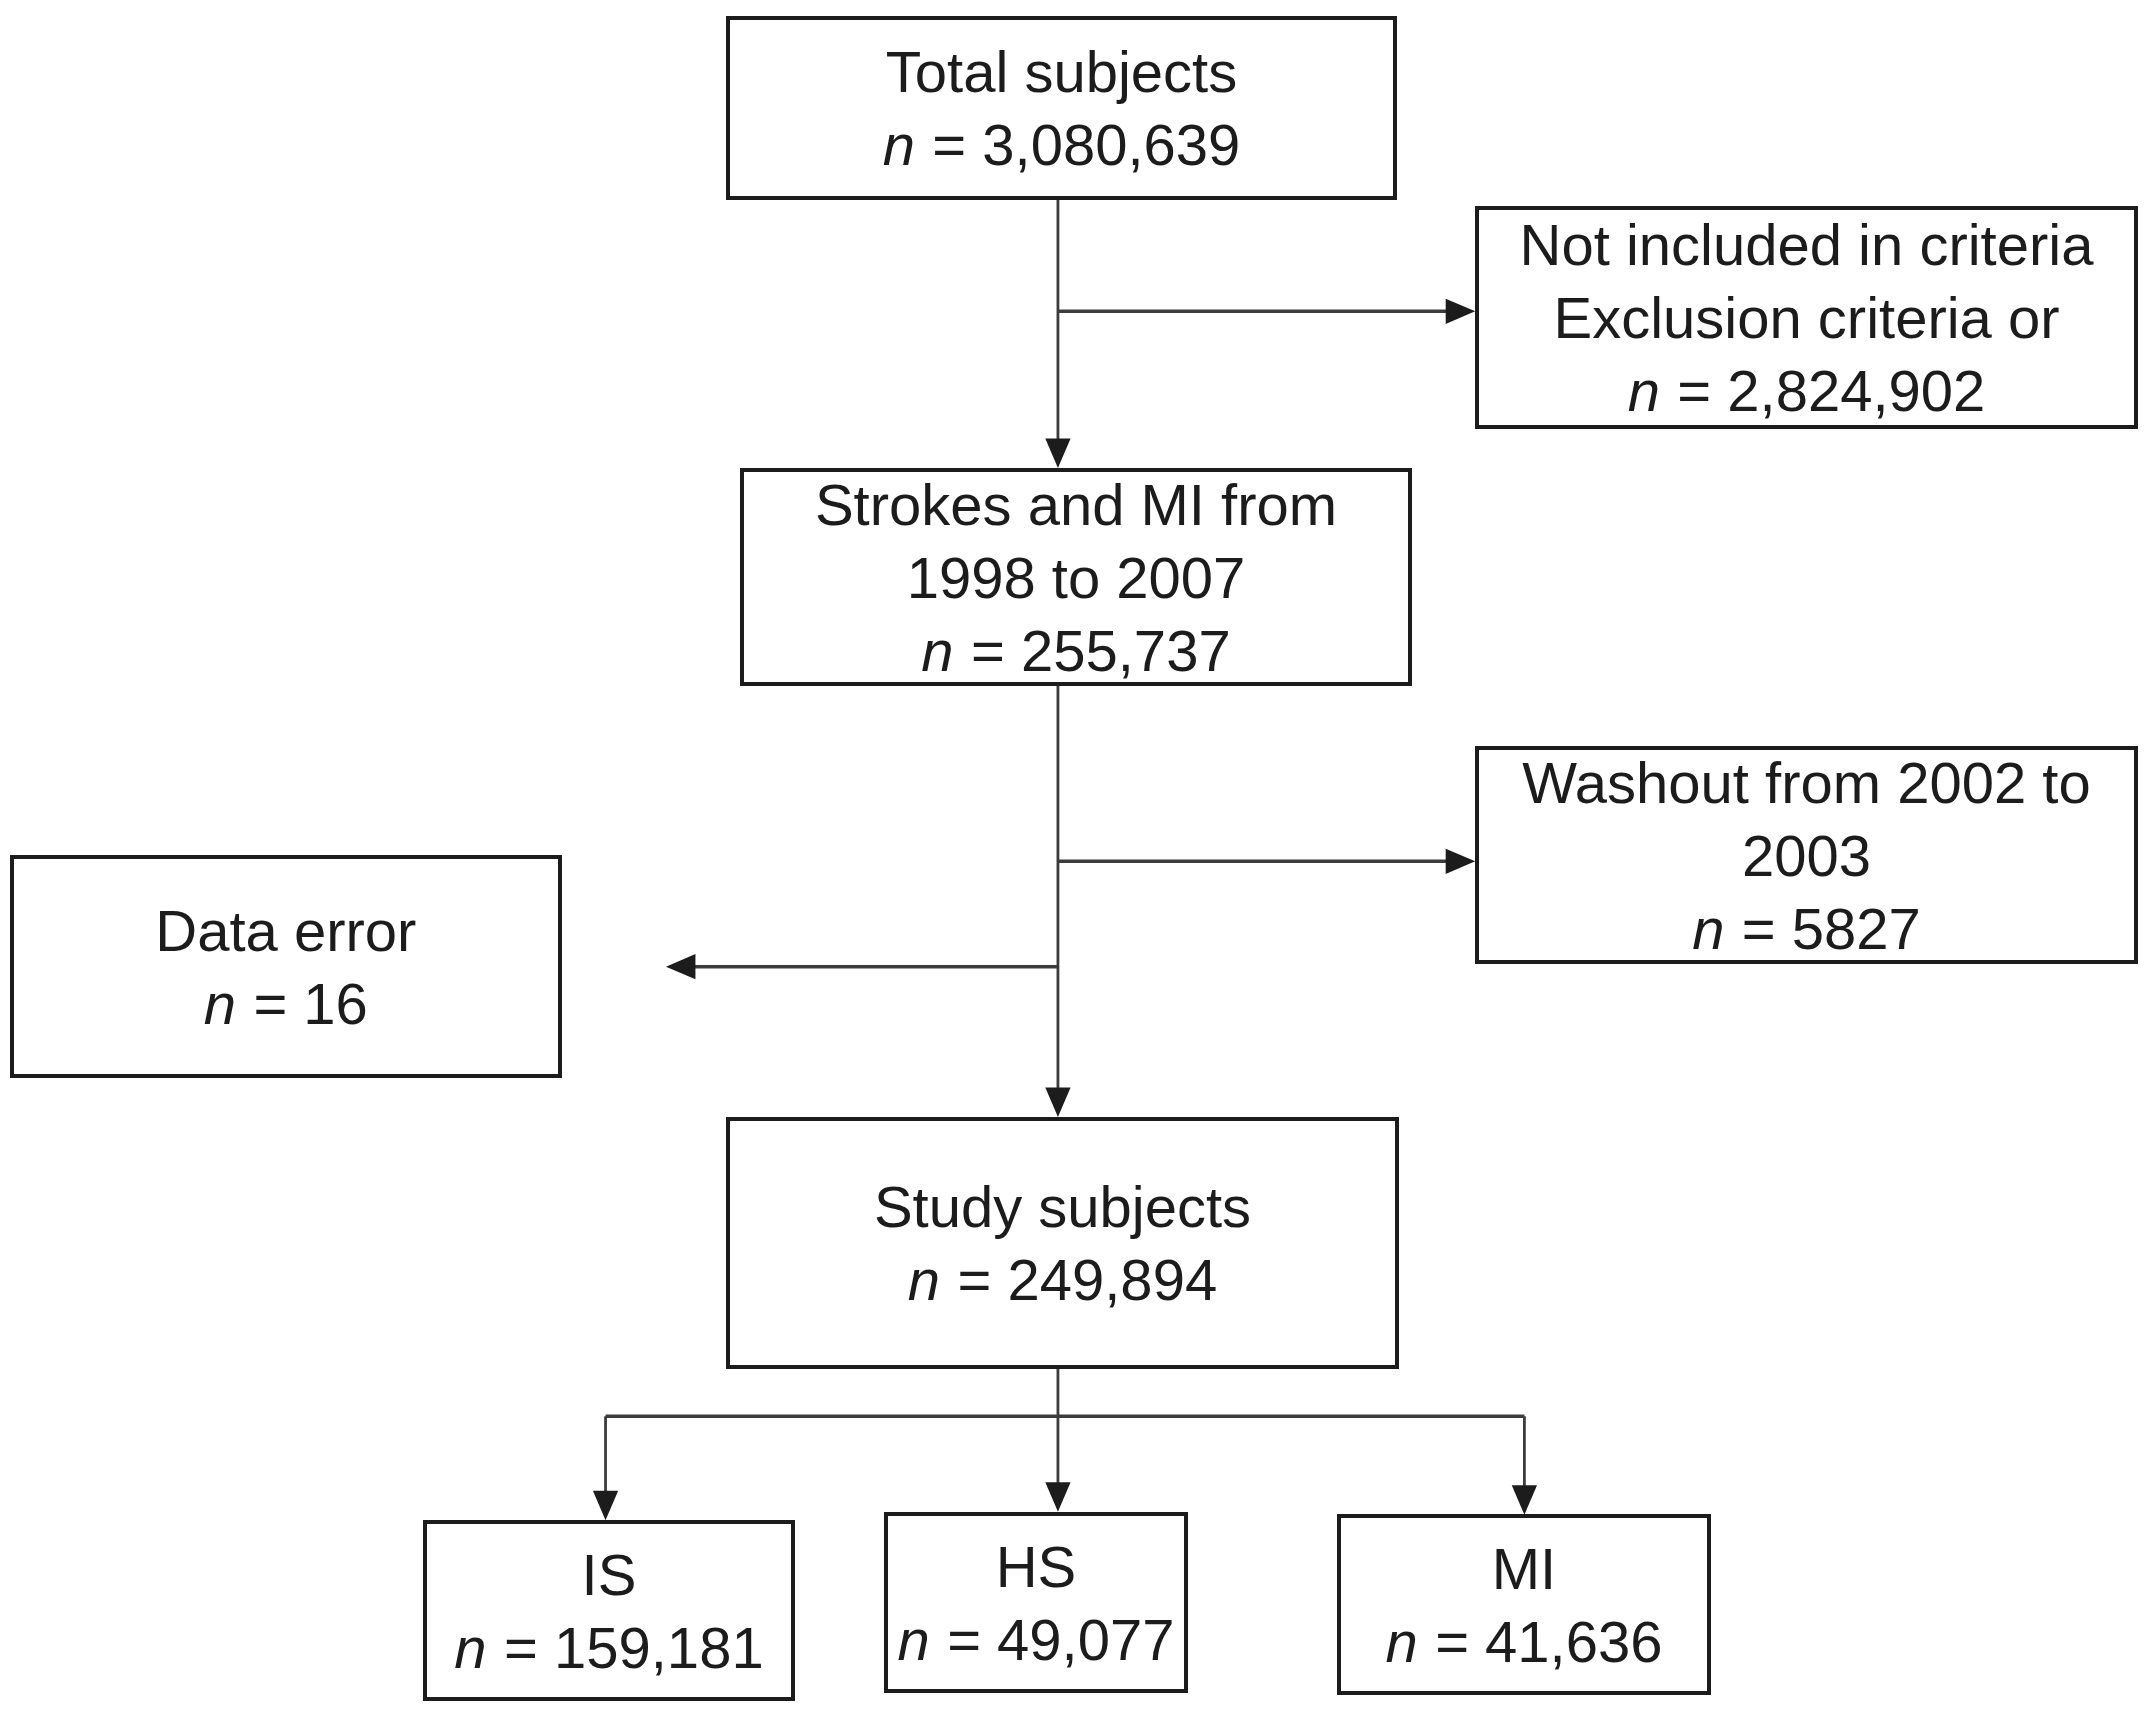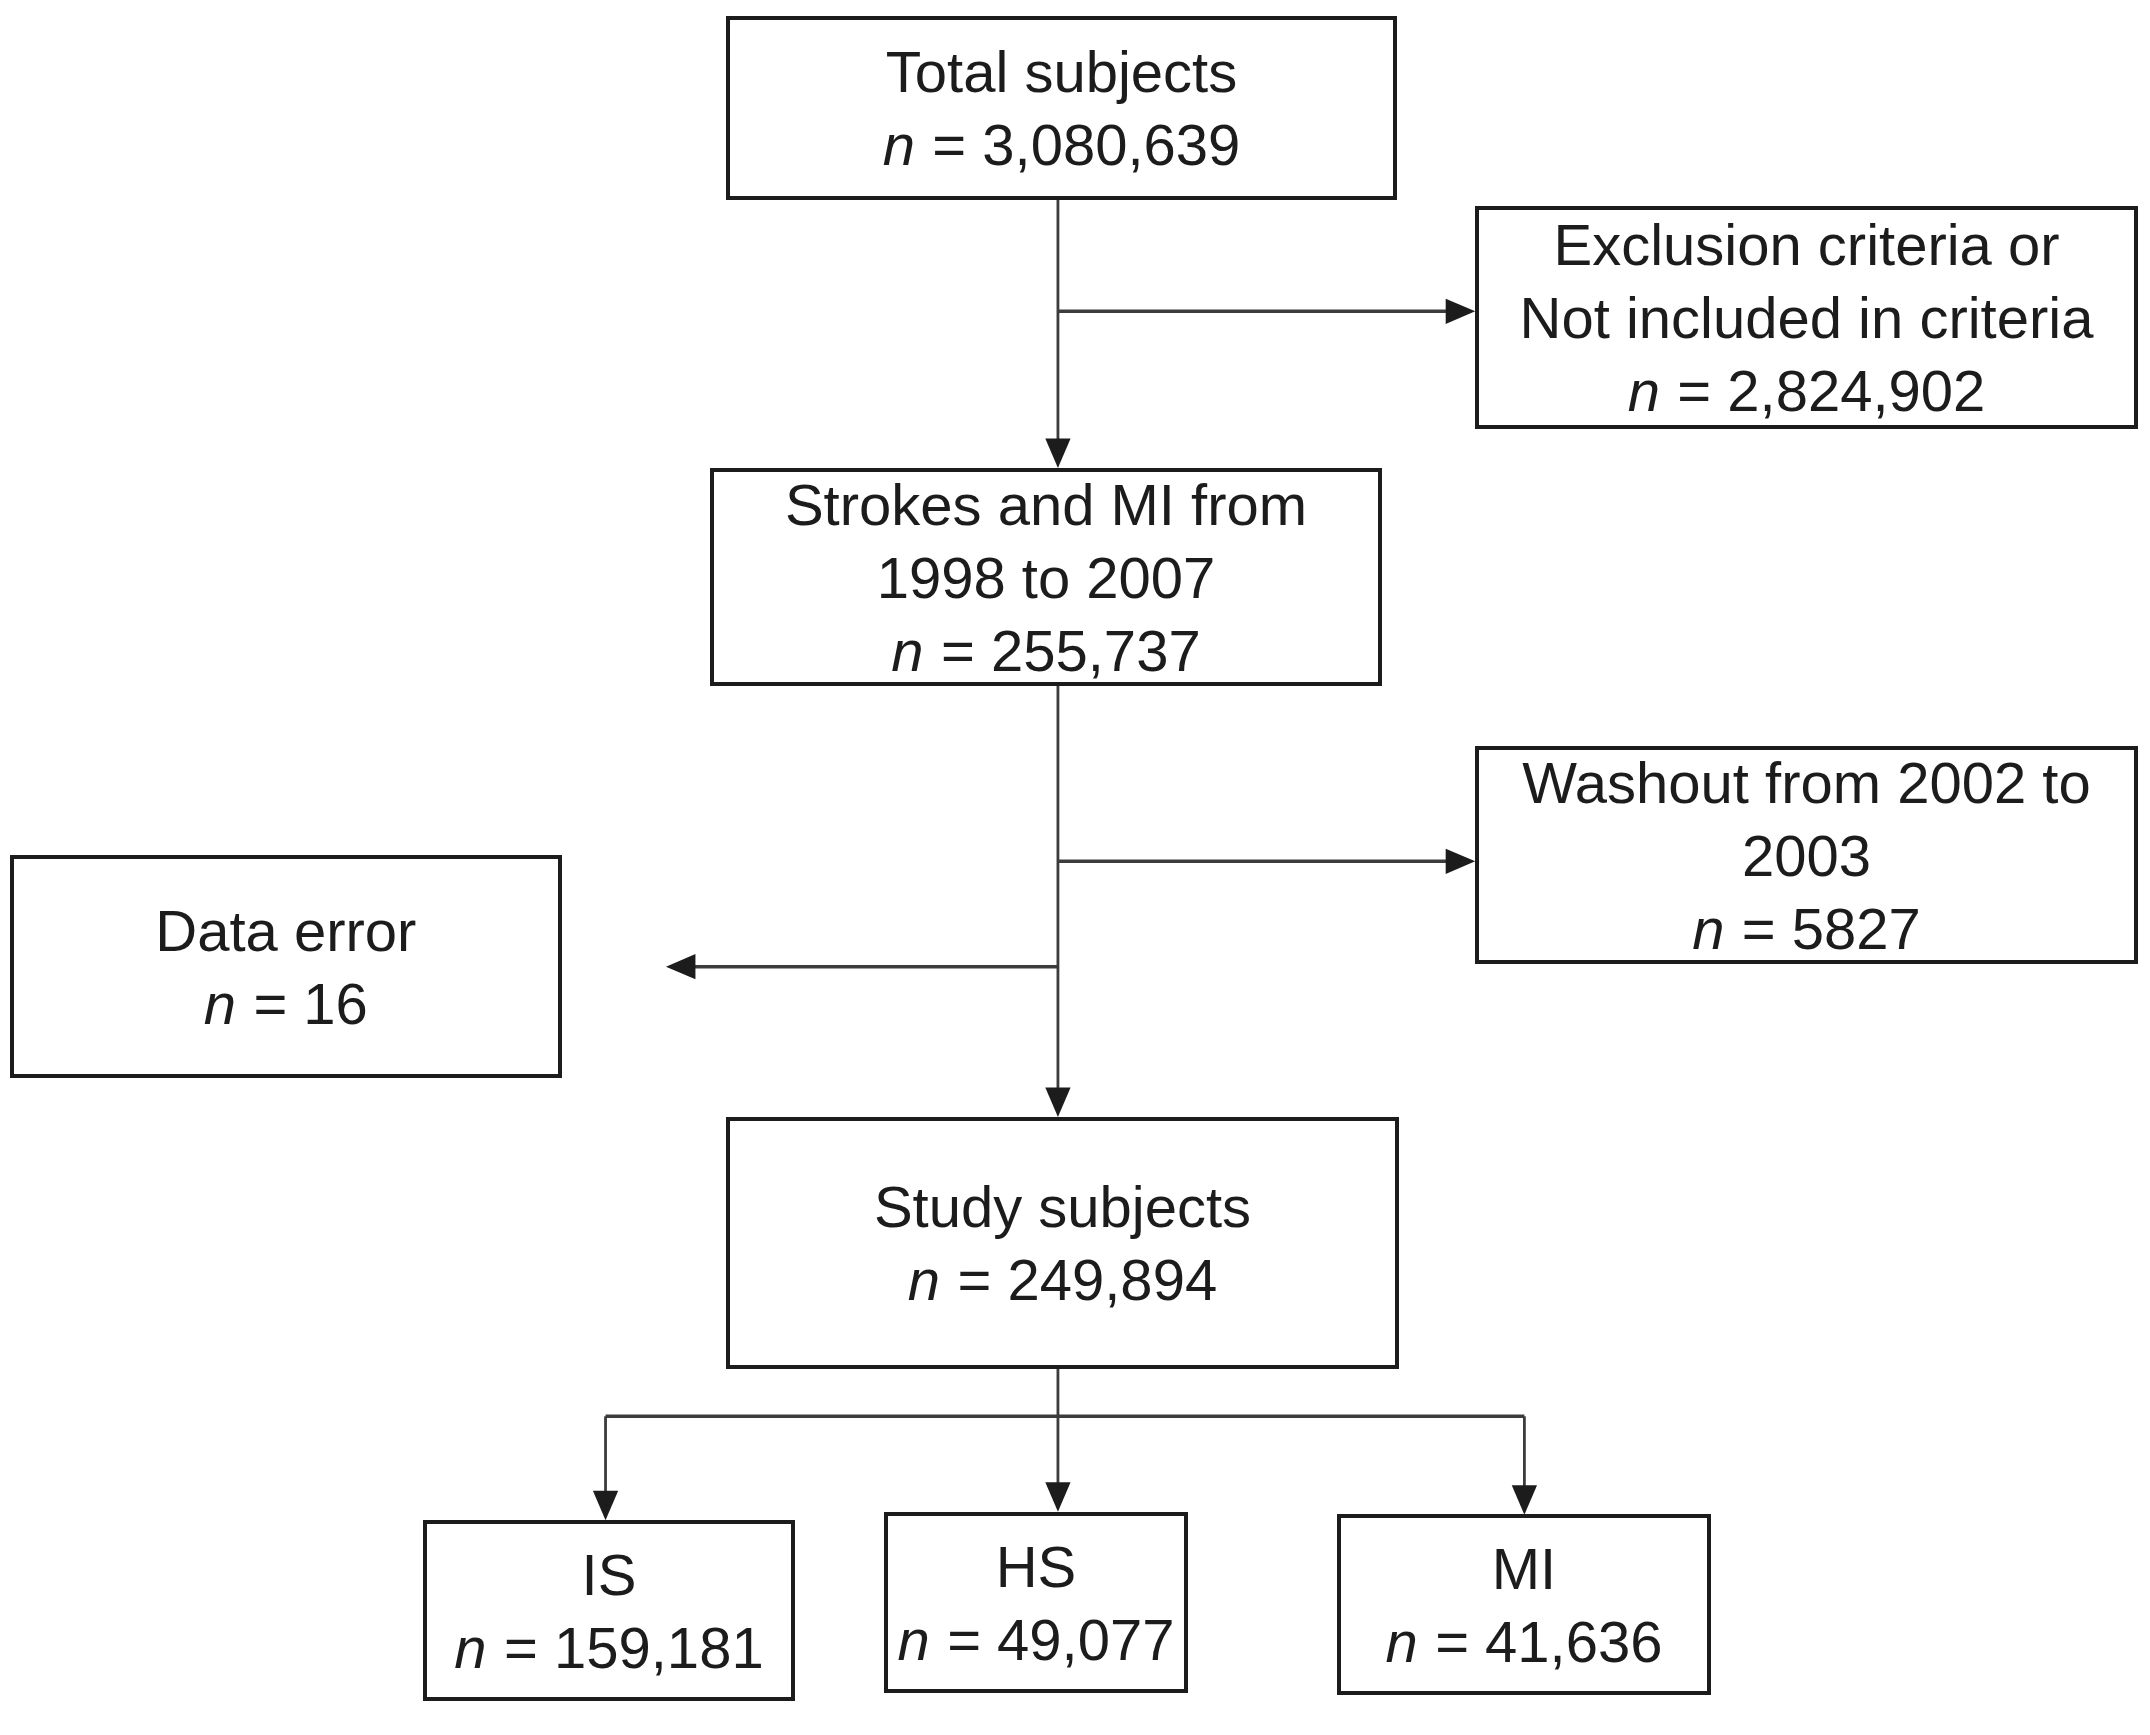--- a/index.html
+++ b/index.html
@@ -74,26 +74,26 @@
     <line x1="2170" y1="2016" x2="2170" y2="2120" stroke-width="4"></line>
     <polygon points="2170,2156 2152,2114 2188,2114"></polygon>
   </svg>
 
   <div class="node" style="left:726px; top:15.5px; width:671px; height:184px;">
     <div class="line">Total subjects</div>
     <div class="line"><span class="nvar">n</span><span class="cval">= 3,080,639</span></div>
   </div>
 
   <div class="node" style="left:1475px; top:206px; width:663px; height:223px;">
+    <div class="line">Not included in criteria</div>
     <div class="line">Exclusion criteria or</div>
-    <div class="line">Not included in criteria</div>
     <div class="line"><span class="nvar">n</span><span class="cval">= 2,824,902</span></div>
   </div>
 
-  <div class="node" style="left:710px; top:468px; width:672px; height:218px;">
+  <div class="node" style="left:740px; top:468px; width:672px; height:218px;">
     <div class="line">Strokes and MI from</div>
     <div class="line">1998 to 2007</div>
     <div class="line"><span class="nvar">n</span><span class="cval">= 255,737</span></div>
   </div>
 
   <div class="node" style="left:1475px; top:746px; width:663px; height:218px;">
     <div class="line">Washout from 2002 to</div>
     <div class="line">2003</div>
     <div class="line"><span class="nvar">n</span><span class="cval">= 5827</span></div>
   </div>

